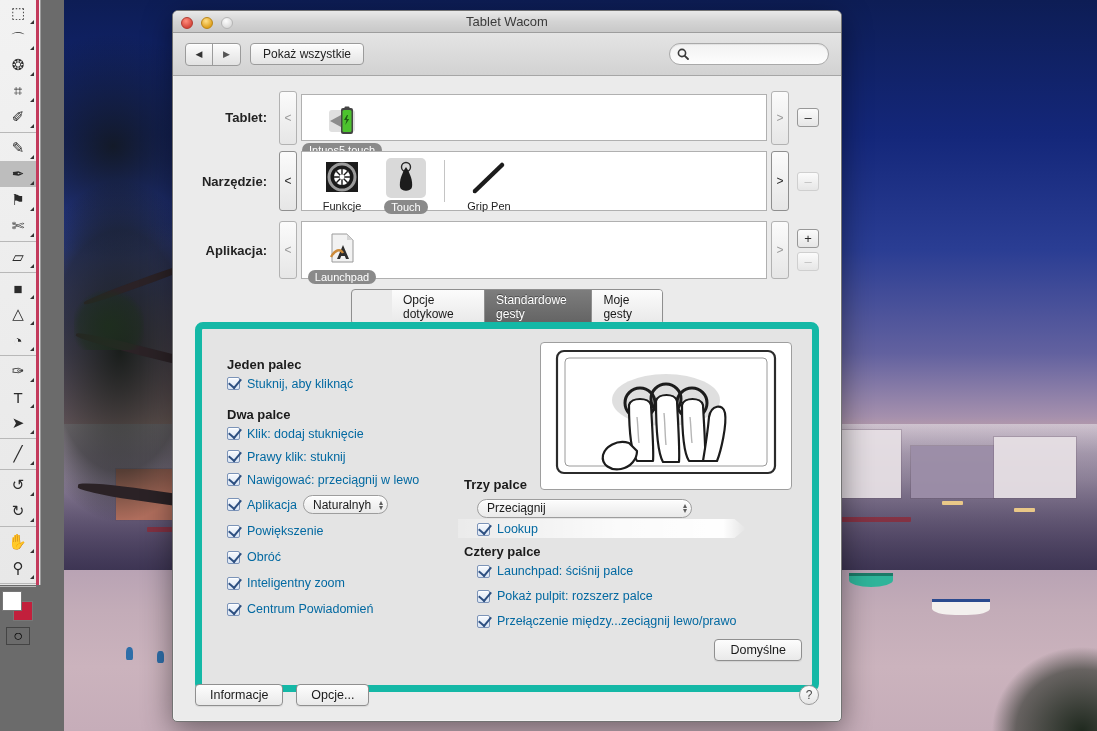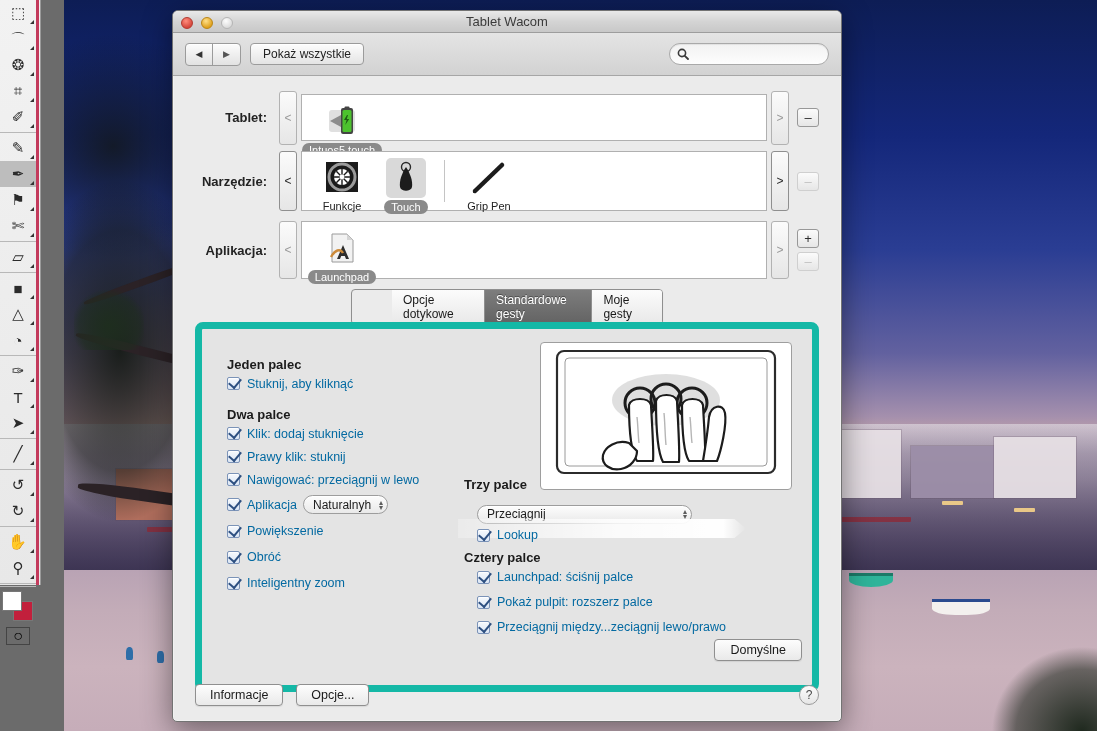--- a/index.html
+++ b/index.html
@@ -655,25 +655,29 @@
           <span class="chklabel">Powiększenie</span>
         </div>
         <div class="chkrow" style="height:26px">
           <span class="chk"></span>
           <span class="chklabel">Obróć</span>
         </div>
         <div class="chkrow" style="height:26px">
           <span class="chk"></span>
           <span class="chklabel">Inteligentny zoom</span>
         </div>
+        <div class="chkrow" style="height:26px">
+          <span class="chk"></span>
+          <span class="chklabel">Centrum Powiadomień</span>
+        </div>
       </div>
 
       <div id="rightcol">
         <div class="grpheader">Trzy palce</div>
-        <div style="margin-top:12px; margin-left:13px">
+        <div style="margin-top:6px; margin-left:13px">
           <span class="popup wide">
             <span>Przeciągnij</span>
             <span class="stepper">
                 <span>▴</span>
                 <span>▾</span>
               </span>
           </span>
         </div>
         <div id="lookupband"></div>
         <div class="chkrow" style="margin-left:13px; position:relative; z-index:2">
@@ -685,21 +689,21 @@
         <div class="chkrow" style="margin-left:13px; height:25px">
           <span class="chk"></span>
           <span class="chklabel">Launchpad: ściśnij palce</span>
         </div>
         <div class="chkrow" style="margin-left:13px; height:25px">
           <span class="chk"></span>
           <span class="chklabel">Pokaż pulpit: rozszerz palce</span>
         </div>
         <div class="chkrow" style="margin-left:13px; height:25px">
           <span class="chk"></span>
-          <span class="chklabel">Przeciągnij między...zeciągnij lewo/prawo</span>
+          <span class="chklabel">Przełączenie między...zeciągnij lewo/prawo</span>
         </div>
       </div>
 
       <div id="defaultsbtn">Domyślne</div>
     </div>
   </div>
 
   <div id="footer">
     <div class="footbtn">Informacje</div>
     <div class="footbtn">Opcje...</div>

